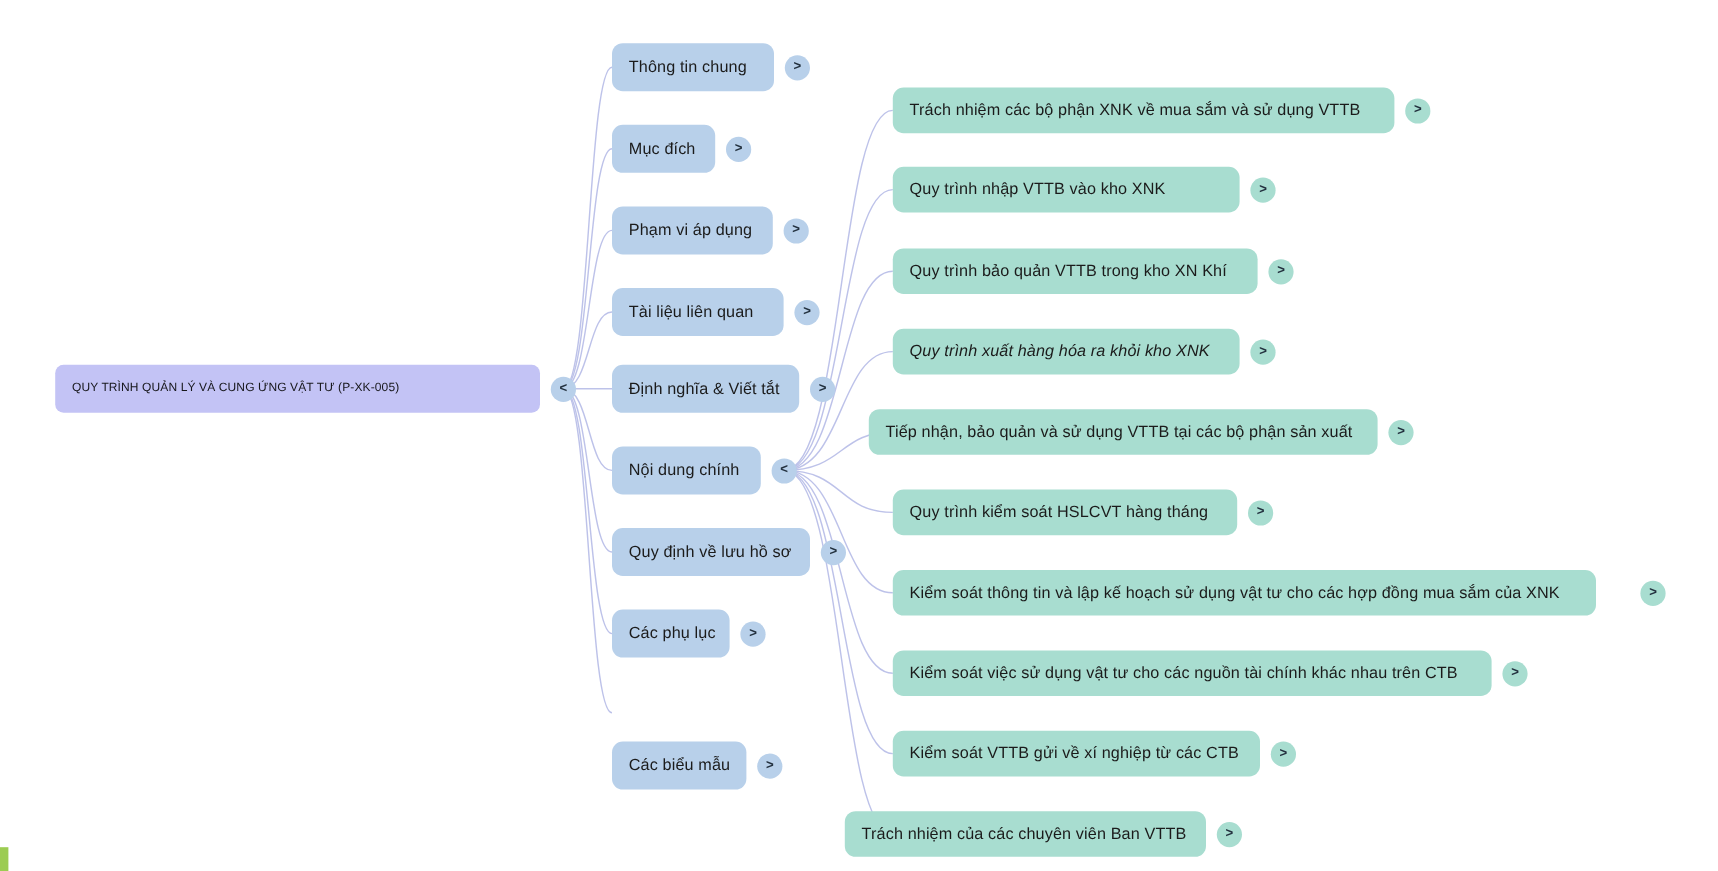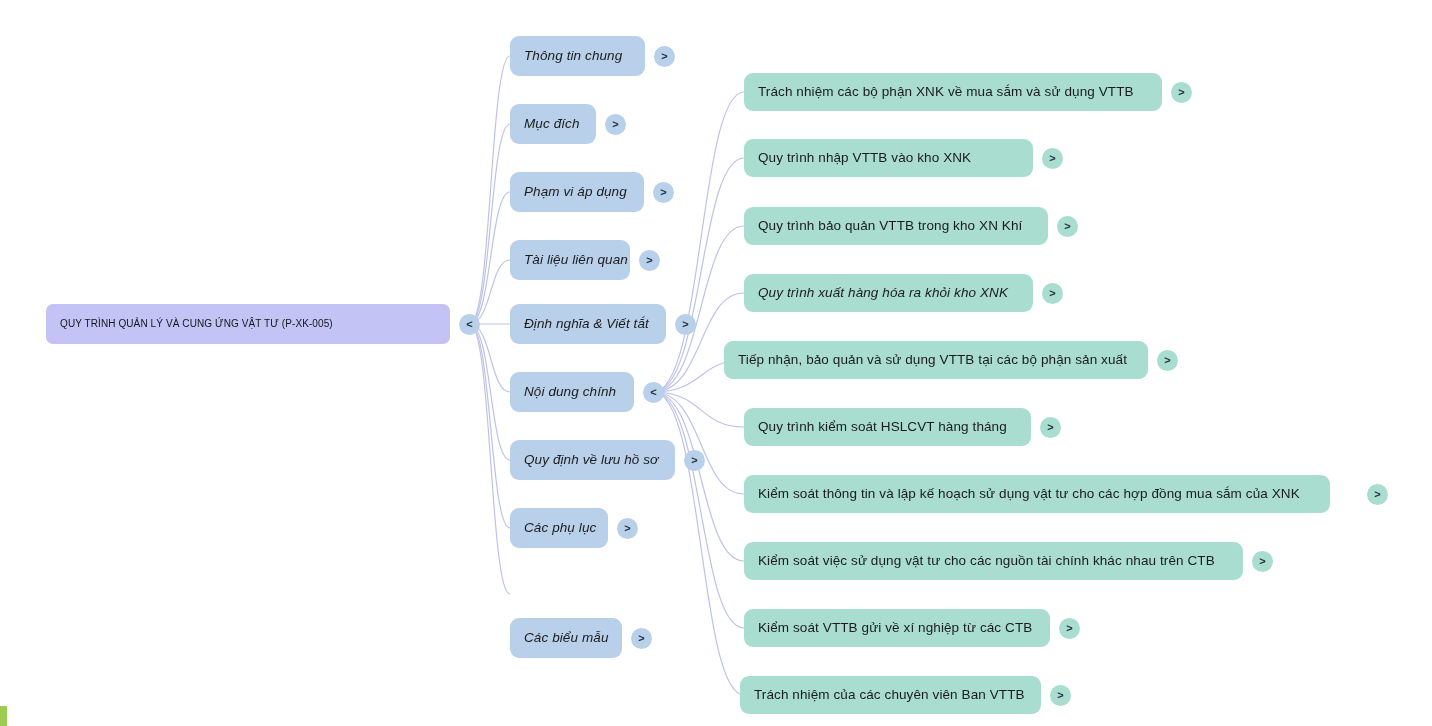--- a/index.html
+++ b/index.html
@@ -52,21 +52,20 @@
   .root .node-box {
     background: #c3c3f5;
     border-radius: 7px;
   }
   .root .node-label {
     font-size: 10px;
     color: #16161a;
   }
   .lvl2 .node-box {
     background: #b8d0ea;
-    font-style: italic;
   }
   .lvl3 .node-box {
     background: #a8ddd0;
   }
   .toggle {
     width: 21px;
     height: 21px;
     border-radius: 50%;
     margin-left: 9px;
     display: flex;
@@ -144,21 +143,21 @@
       </div>
       <div class="node lvl2" style="left: 510px; top: 172px; height: 40px;">
         <div class="node-box" style="width: 134px;">
           <span class="node-label">Phạm vi áp dụng</span>
         </div>
         <div class="toggle blue">
           <span>&gt;</span>
         </div>
       </div>
       <div class="node lvl2" style="left: 510px; top: 240px; height: 40px;">
-        <div class="node-box" style="width: 120px;">
+        <div class="node-box" style="width: 143px;">
           <span class="node-label">Tài liệu liên quan</span>
         </div>
         <div class="toggle blue">
           <span>&gt;</span>
         </div>
       </div>
       <div class="node lvl2" style="left: 510px; top: 304px; height: 40px;">
         <div class="node-box" style="width: 156px;">
           <span class="node-label">Định nghĩa &amp; Viết tắt</span>
         </div>
@@ -263,21 +262,21 @@
         </div>
       </div>
       <div class="node lvl3" style="left: 744px; top: 609px; height: 38px;">
         <div class="node-box" style="width: 306px;">
           <span class="node-label">Kiểm soát VTTB gửi về xí nghiệp từ các CTB</span>
         </div>
         <div class="toggle green">
           <span>&gt;</span>
         </div>
       </div>
-      <div class="node lvl3" style="left: 740px; top: 676px; height: 38px;">
+      <div class="node lvl3" style="left: 704px; top: 676px; height: 38px;">
         <div class="node-box" style="width: 301px;">
           <span class="node-label">Trách nhiệm của các chuyên viên Ban VTTB</span>
         </div>
         <div class="toggle green">
           <span>&gt;</span>
         </div>
       </div>
     </div>
   <div class="corner-bar"></div>
 </div>

